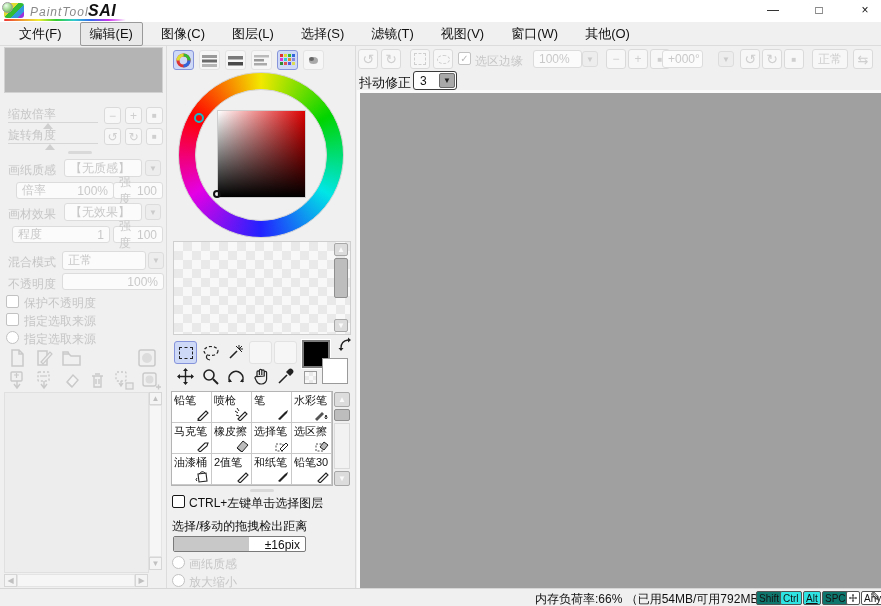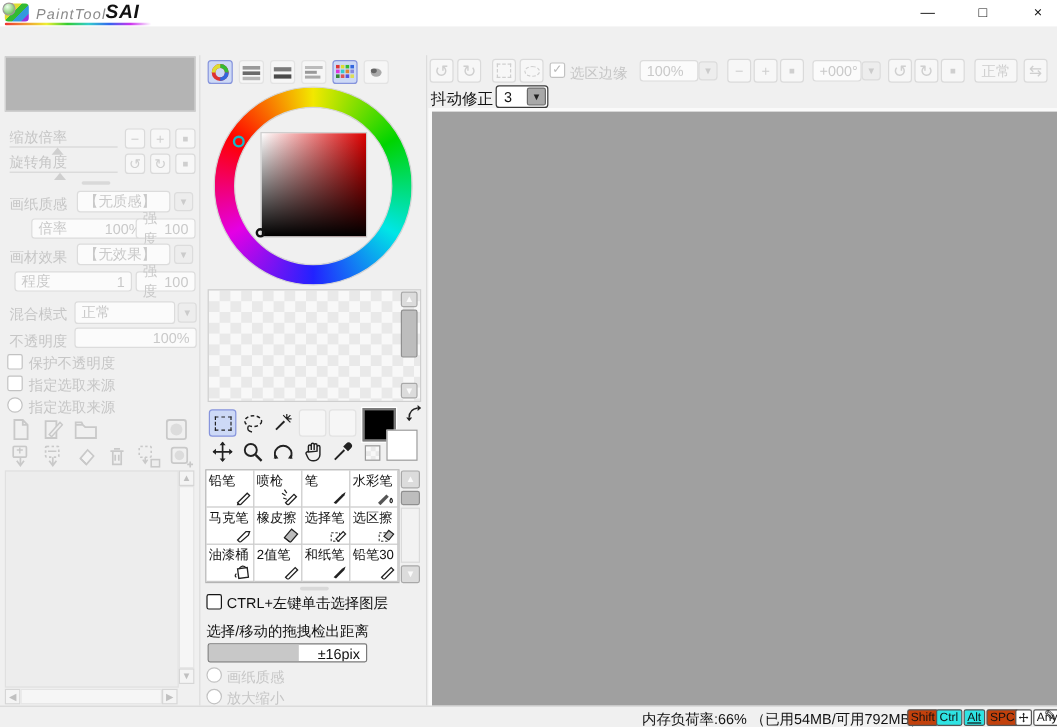--- a/index.html
+++ b/index.html
@@ -67,21 +67,21 @@
   .tool { width:23px; height:23px; display:flex; align-items:center; justify-content:center;
           border:1px solid transparent; border-radius:3px; }
   .tool.box { border:1px solid #e2e2e2; background:#f6f6f6; }
   .tool.sel { background:#cdd9f6; border:1px solid #8694dc; }
   .brush-grid { display:grid; grid-template-columns:repeat(4,40px); grid-auto-rows:31px;
                 border:1px solid #b4b4b4; background:#fff; }
   .bcell { position:relative; border-right:1px solid #c9c9c9; border-bottom:1px solid #c9c9c9;
            font-size:11px; padding:1px 1px 0 2px; color:#111; overflow:hidden; white-space:nowrap; }
   .bcell svg { position:absolute; right:1px; bottom:1px; }
   .statusbadge { height:14px; display:flex; align-items:center; justify-content:center;
-                 border:1px solid #555; background:#c2410c; font-size:10px; padding:0 2px; color:#111; border-radius:2px; }
+                 border:1px solid #555; background:#0f766e; font-size:10px; padding:0 2px; color:#111; border-radius:2px; }
   .statusbadge.on { background:#2fe3e3; }
   .statusbadge.white { background:#fff; }
   svg { display:block; }
 </style>
 </head>
 <body>
 
 <div id="app">
 
   <div class="abs titlebar">
@@ -90,20 +90,31 @@
       <div class="abs logo-ball" style="left:-2px;top:-1px;"></div>
     </div>
     <span class="abs brand-light" style="left:30px;top:5px;">PaintTool</span>
     <span class="abs brand-bold" style="left:88px;top:2px;text-align:center;">SAI</span>
     <div class="abs rainbow-line" style="left:4px;top:19px;width:122px;"></div>
     <div class="abs wbtn" style="left:766px;top:3px;">—</div>
     <div class="abs wbtn" style="left:812px;top:3px;">□</div>
     <div class="abs wbtn" style="left:858px;top:3px;">×</div>
   </div>
 
+  <div class="abs menubar">
+    <div class="menu-item">文件(F)</div>
+    <div class="menu-item active">编辑(E)</div>
+    <div class="menu-item">图像(C)</div>
+    <div class="menu-item">图层(L)</div>
+    <div class="menu-item">选择(S)</div>
+    <div class="menu-item">滤镜(T)</div>
+    <div class="menu-item">视图(V)</div>
+    <div class="menu-item">窗口(W)</div>
+    <div class="menu-item">其他(O)</div>
+  </div>
 
   <div class="abs split" style="left:166px;top:46px;width:1px;height:542px;"></div>
   <div class="abs split" style="left:355px;top:46px;width:1px;height:542px;"></div>
 
   <div class="abs" style="left:4px;top:47px;width:159px;height:46px;background:#b4b4b4;border:1px solid #d2d2d2;"></div>
 
   <span class="abs gl" style="left:8px;top:106px;">缩放倍率</span>
   <div class="abs track" style="left:8px;top:122px;width:90px;"></div>
   <div class="abs tri" style="left:43px;top:123px;"></div>
   <div class="abs gb" style="left:104px;top:107px;width:17px;height:17px;">−</div>
@@ -117,21 +128,21 @@
   <div class="abs gb" style="left:125px;top:128px;width:17px;height:17px;">↻</div>
   <div class="abs gb" style="left:146px;top:128px;width:17px;height:17px;font-size:8px;">■</div>
 
   <div class="abs grip" style="left:68px;top:151px;width:24px;"></div>
 
   <span class="abs gl" style="left:8px;top:162px;">画纸质感</span>
   <div class="abs dd" style="left:64px;top:159px;width:78px;height:18px;">
     <span>【无质感】</span>
   </div>
   <div class="abs ddb" style="left:145px;top:160px;width:16px;height:16px;">▼</div>
-  <div class="abs fb" style="left:26px;top:182px;width:98px;height:17px;">
+  <div class="abs fb" style="left:16px;top:182px;width:98px;height:17px;">
     <span>倍率</span>
     <span>100%</span>
   </div>
   <div class="abs fb" style="left:113px;top:182px;width:50px;height:17px;">
     <span>强度</span>
     <span>100</span>
   </div>
 
   <span class="abs gl" style="left:8px;top:206px;">画材效果</span>
   <div class="abs dd" style="left:64px;top:203px;width:78px;height:18px;">
@@ -433,21 +444,21 @@
   <span class="abs gl" style="left:475px;top:53px;">选区边缘</span>
 
   <div class="abs dd" style="left:533px;top:50px;width:49px;height:18px;">
     <span>100%</span>
   </div>
   <div class="abs ddb" style="left:582px;top:51px;width:16px;height:16px;">▼</div>
   <div class="abs gb" style="left:606px;top:49px;width:20px;height:20px;">−</div>
   <div class="abs gb" style="left:628px;top:49px;width:20px;height:20px;">+</div>
   <div class="abs gb" style="left:650px;top:49px;width:20px;height:20px;font-size:8px;">■</div>
 
-  <div class="abs dd" style="left:677px;top:50px;width:41px;height:18px;">
+  <div class="abs dd" style="left:662px;top:50px;width:41px;height:18px;">
     <span>+000°</span>
   </div>
   <div class="abs ddb" style="left:718px;top:51px;width:16px;height:16px;">▼</div>
   <div class="abs gb" style="left:740px;top:49px;width:20px;height:20px;font-size:14px;">↺</div>
   <div class="abs gb" style="left:762px;top:49px;width:20px;height:20px;font-size:14px;">↻</div>
   <div class="abs gb" style="left:784px;top:49px;width:20px;height:20px;font-size:8px;">■</div>
 
   <div class="abs gb" style="left:812px;top:49px;width:36px;height:20px;">正常</div>
   <div class="abs gb" style="left:853px;top:49px;width:20px;height:20px;font-size:13px;">⇆</div>
 

